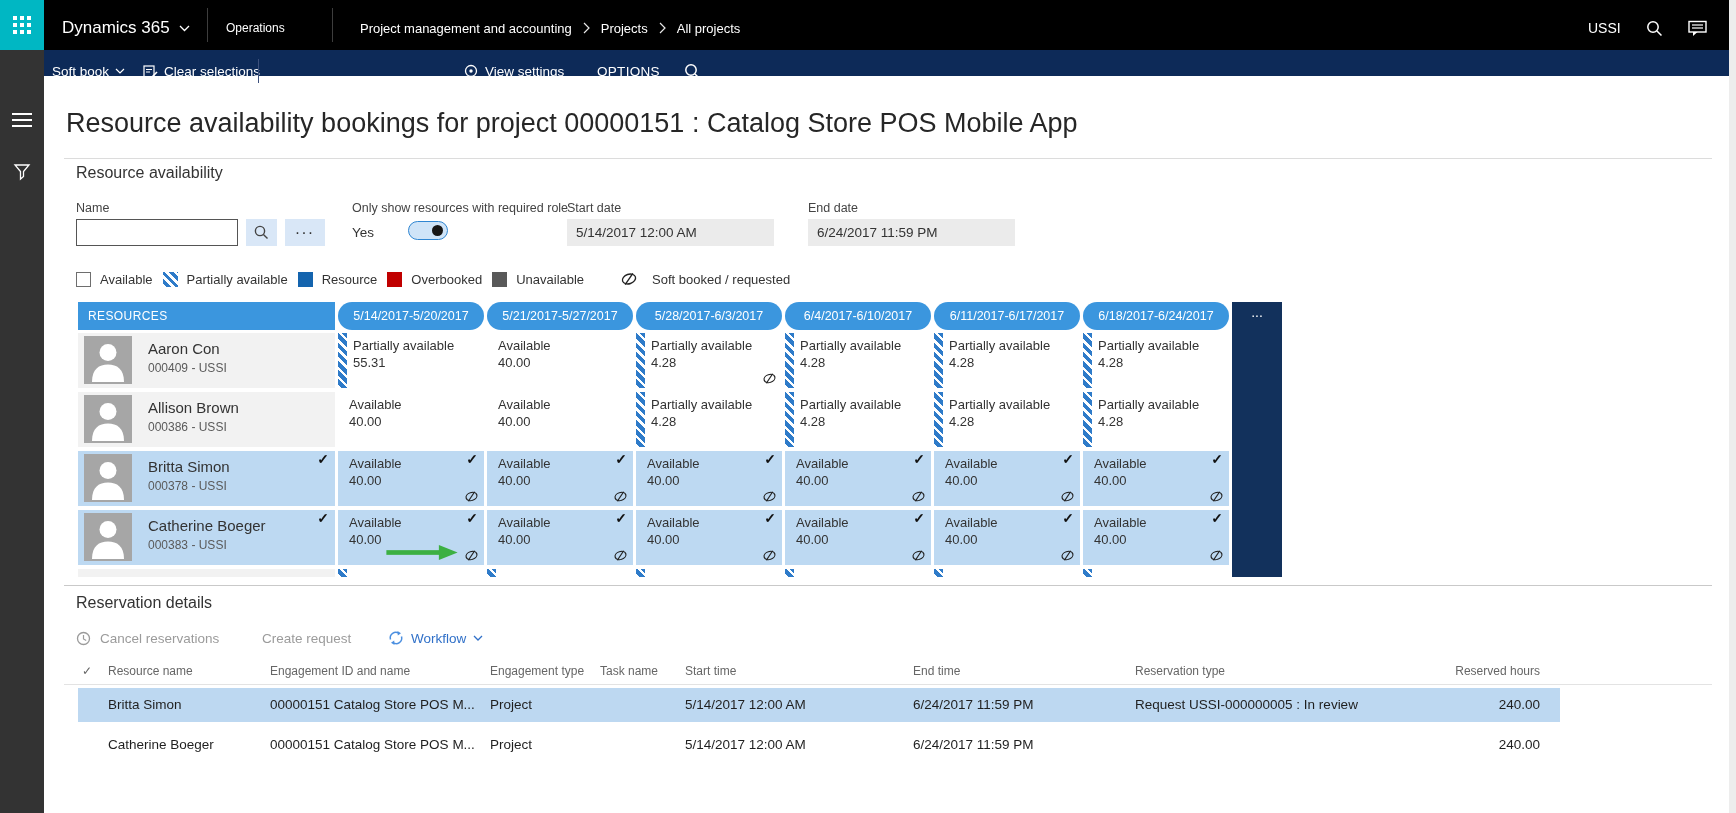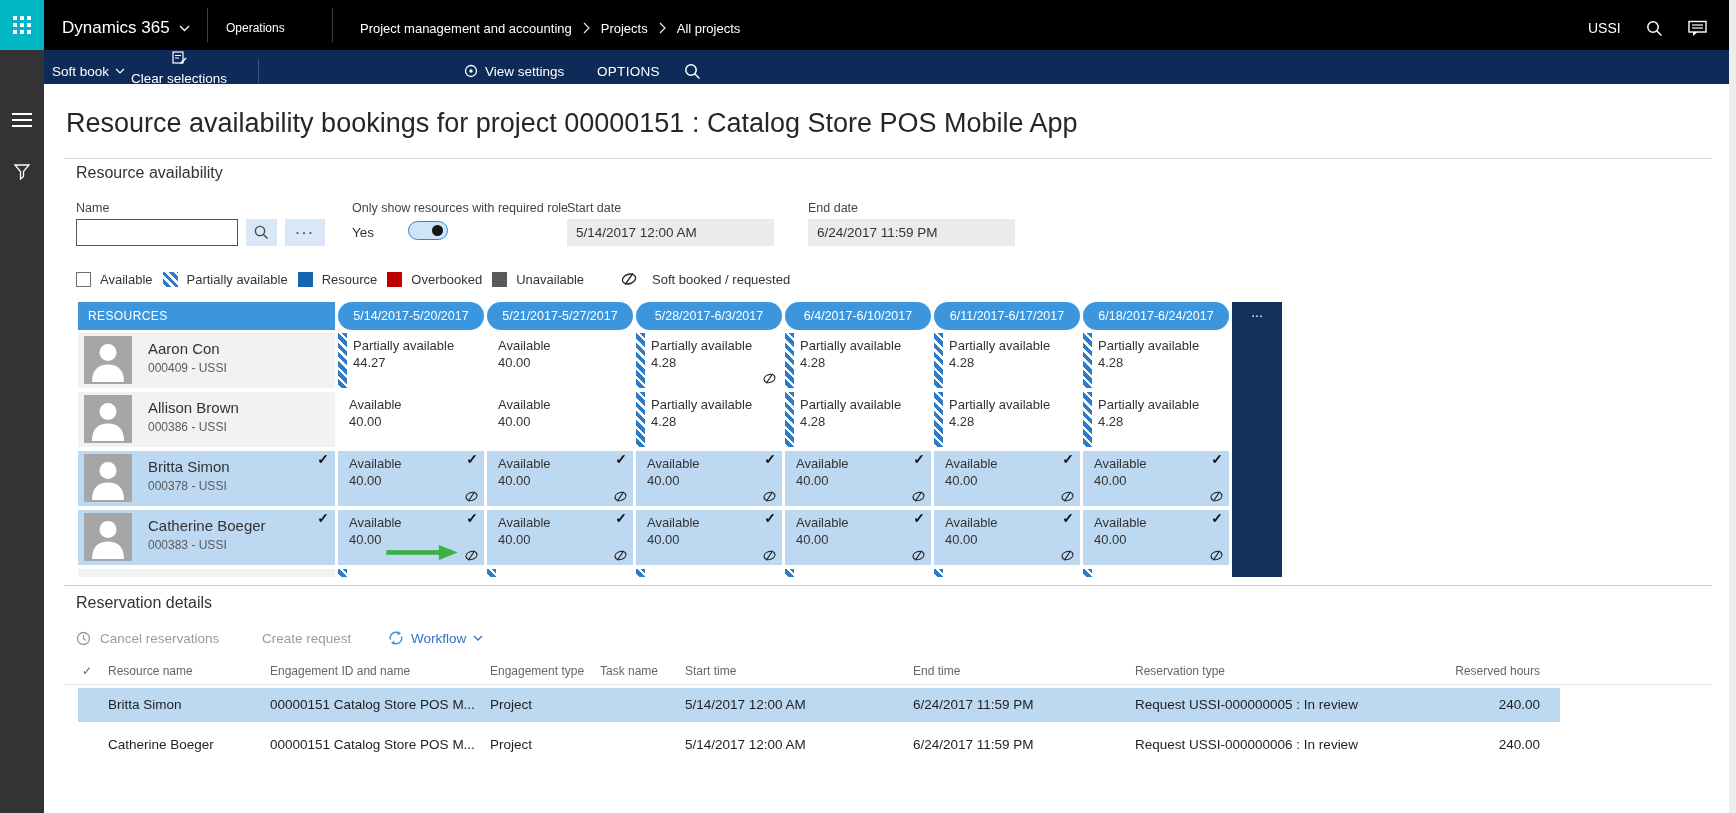--- a/index.html
+++ b/index.html
@@ -24,24 +24,24 @@
   .tb-product{left:226px;font-size:12px;}
   .tb-div{position:absolute;top:8px;width:1px;height:34px;background:#3d3d3d;}
   .breadcrumb{left:360px;font-size:13px;gap:11px;}
   .crumb{cursor:pointer;}
   .tb-user{left:1588px;font-size:14px;cursor:pointer;}
   .tb-icon{display:flex;align-items:center;justify-content:center;cursor:pointer;}
   .tb-search{left:1646px;}
   .tb-msg{left:1688px;}
 
   
-  .actionbar{position:absolute;left:44px;top:50px;width:1692px;height:34px;background:var(--navy);text-decoration:underline;}
+  .actionbar{position:absolute;left:44px;top:50px;width:1692px;height:26px;background:var(--navy);text-decoration:underline;}
   .ab-item{position:absolute;top:0;height:42px;display:flex;align-items:center;color:#fff;font-size:13.5px;gap:6px;white-space:nowrap;cursor:pointer;}
   .ab-softbook{left:8px;}
-  .ab-clear{left:87px;flex-direction:column;}
+  .ab-clear{left:99px;}
   .ab-divider{position:absolute;left:214px;top:9px;width:1px;height:24px;background:#3c507c;}
   .ab-refresh{left:226px;}
   .ab-view{left:419px;}
   .ab-options{left:553px;letter-spacing:.3px;}
   .ab-search{left:640px;}
 
   
   .sidebar{position:absolute;left:0;top:50px;width:44px;height:763px;background:#333;}
   .hamburger{position:absolute;left:12px;top:63px;width:20px;height:16px;cursor:pointer;}
   .hamburger span{display:block;width:20px;height:2px;background:#fff;margin-bottom:4px;}
@@ -313,21 +313,21 @@
               <svg width="48" height="48" viewBox="0 0 48 48" data-name="person-icon">
                 <circle cx="24" cy="16.5" r="8.5" fill="#fff"></circle>
                 <path d="M8,46 C8,33 15,28.5 24,28.5 C33,28.5 40,33 40,46 Z" fill="#fff"></path>
               </svg>
             </div>
             <div class="g-name" data-name="resource-name">Aaron Con</div>
             <div class="g-id" data-name="resource-id">000409 - USSI</div>
           </div>
           <div class="g-cell hatch" data-name="availability-cell">
             <div class="g-status" data-name="availability-status">Partially available</div>
-            <div class="g-hours" data-name="availability-hours">44.27</div>
+            <div class="g-hours" data-name="availability-hours">55.31</div>
           </div>
           <div class="g-cell" data-name="availability-cell">
             <div class="g-status" data-name="availability-status">Available</div>
             <div class="g-hours" data-name="availability-hours">40.00</div>
           </div>
           <div class="g-cell hatch" data-name="availability-cell">
             <div class="g-status" data-name="availability-status">Partially available</div>
             <div class="g-hours" data-name="availability-hours">4.28</div>
             <span class="g-soft" data-name="soft-booked-indicator">
               <svg width="15" height="13" viewBox="0 0 16 14" data-name="soft-booked-icon">
@@ -638,19 +638,18 @@
         <div class="rt-cell c7" data-name="reservation-reservation">Request USSI-000000005 : In review</div>
         <div class="rt-cell c8" data-name="reservation-hours">240.00</div>
       </div>
       <div class="rt-row" data-name="reservation-row" style="top: 728px;">
         <div class="rt-cell c1" data-name="reservation-resource">Catherine Boeger</div>
         <div class="rt-cell c2" data-name="reservation-engagement">00000151 Catalog Store POS M...</div>
         <div class="rt-cell c3" data-name="reservation-type">Project</div>
         <div class="rt-cell c4" data-name="reservation-task"></div>
         <div class="rt-cell c5" data-name="reservation-start">5/14/2017 12:00 AM</div>
         <div class="rt-cell c6" data-name="reservation-end">6/24/2017 11:59 PM</div>
-        <div class="rt-cell c7" data-name="reservation-reservation">Request USSI-000000006 : In review</div>
         <div class="rt-cell c8" data-name="reservation-hours">240.00</div>
       </div>
     </div>
 
   <div class="v-scroll" data-name="vertical-scrollbar"></div>
 </div>
 
 </body></html>

